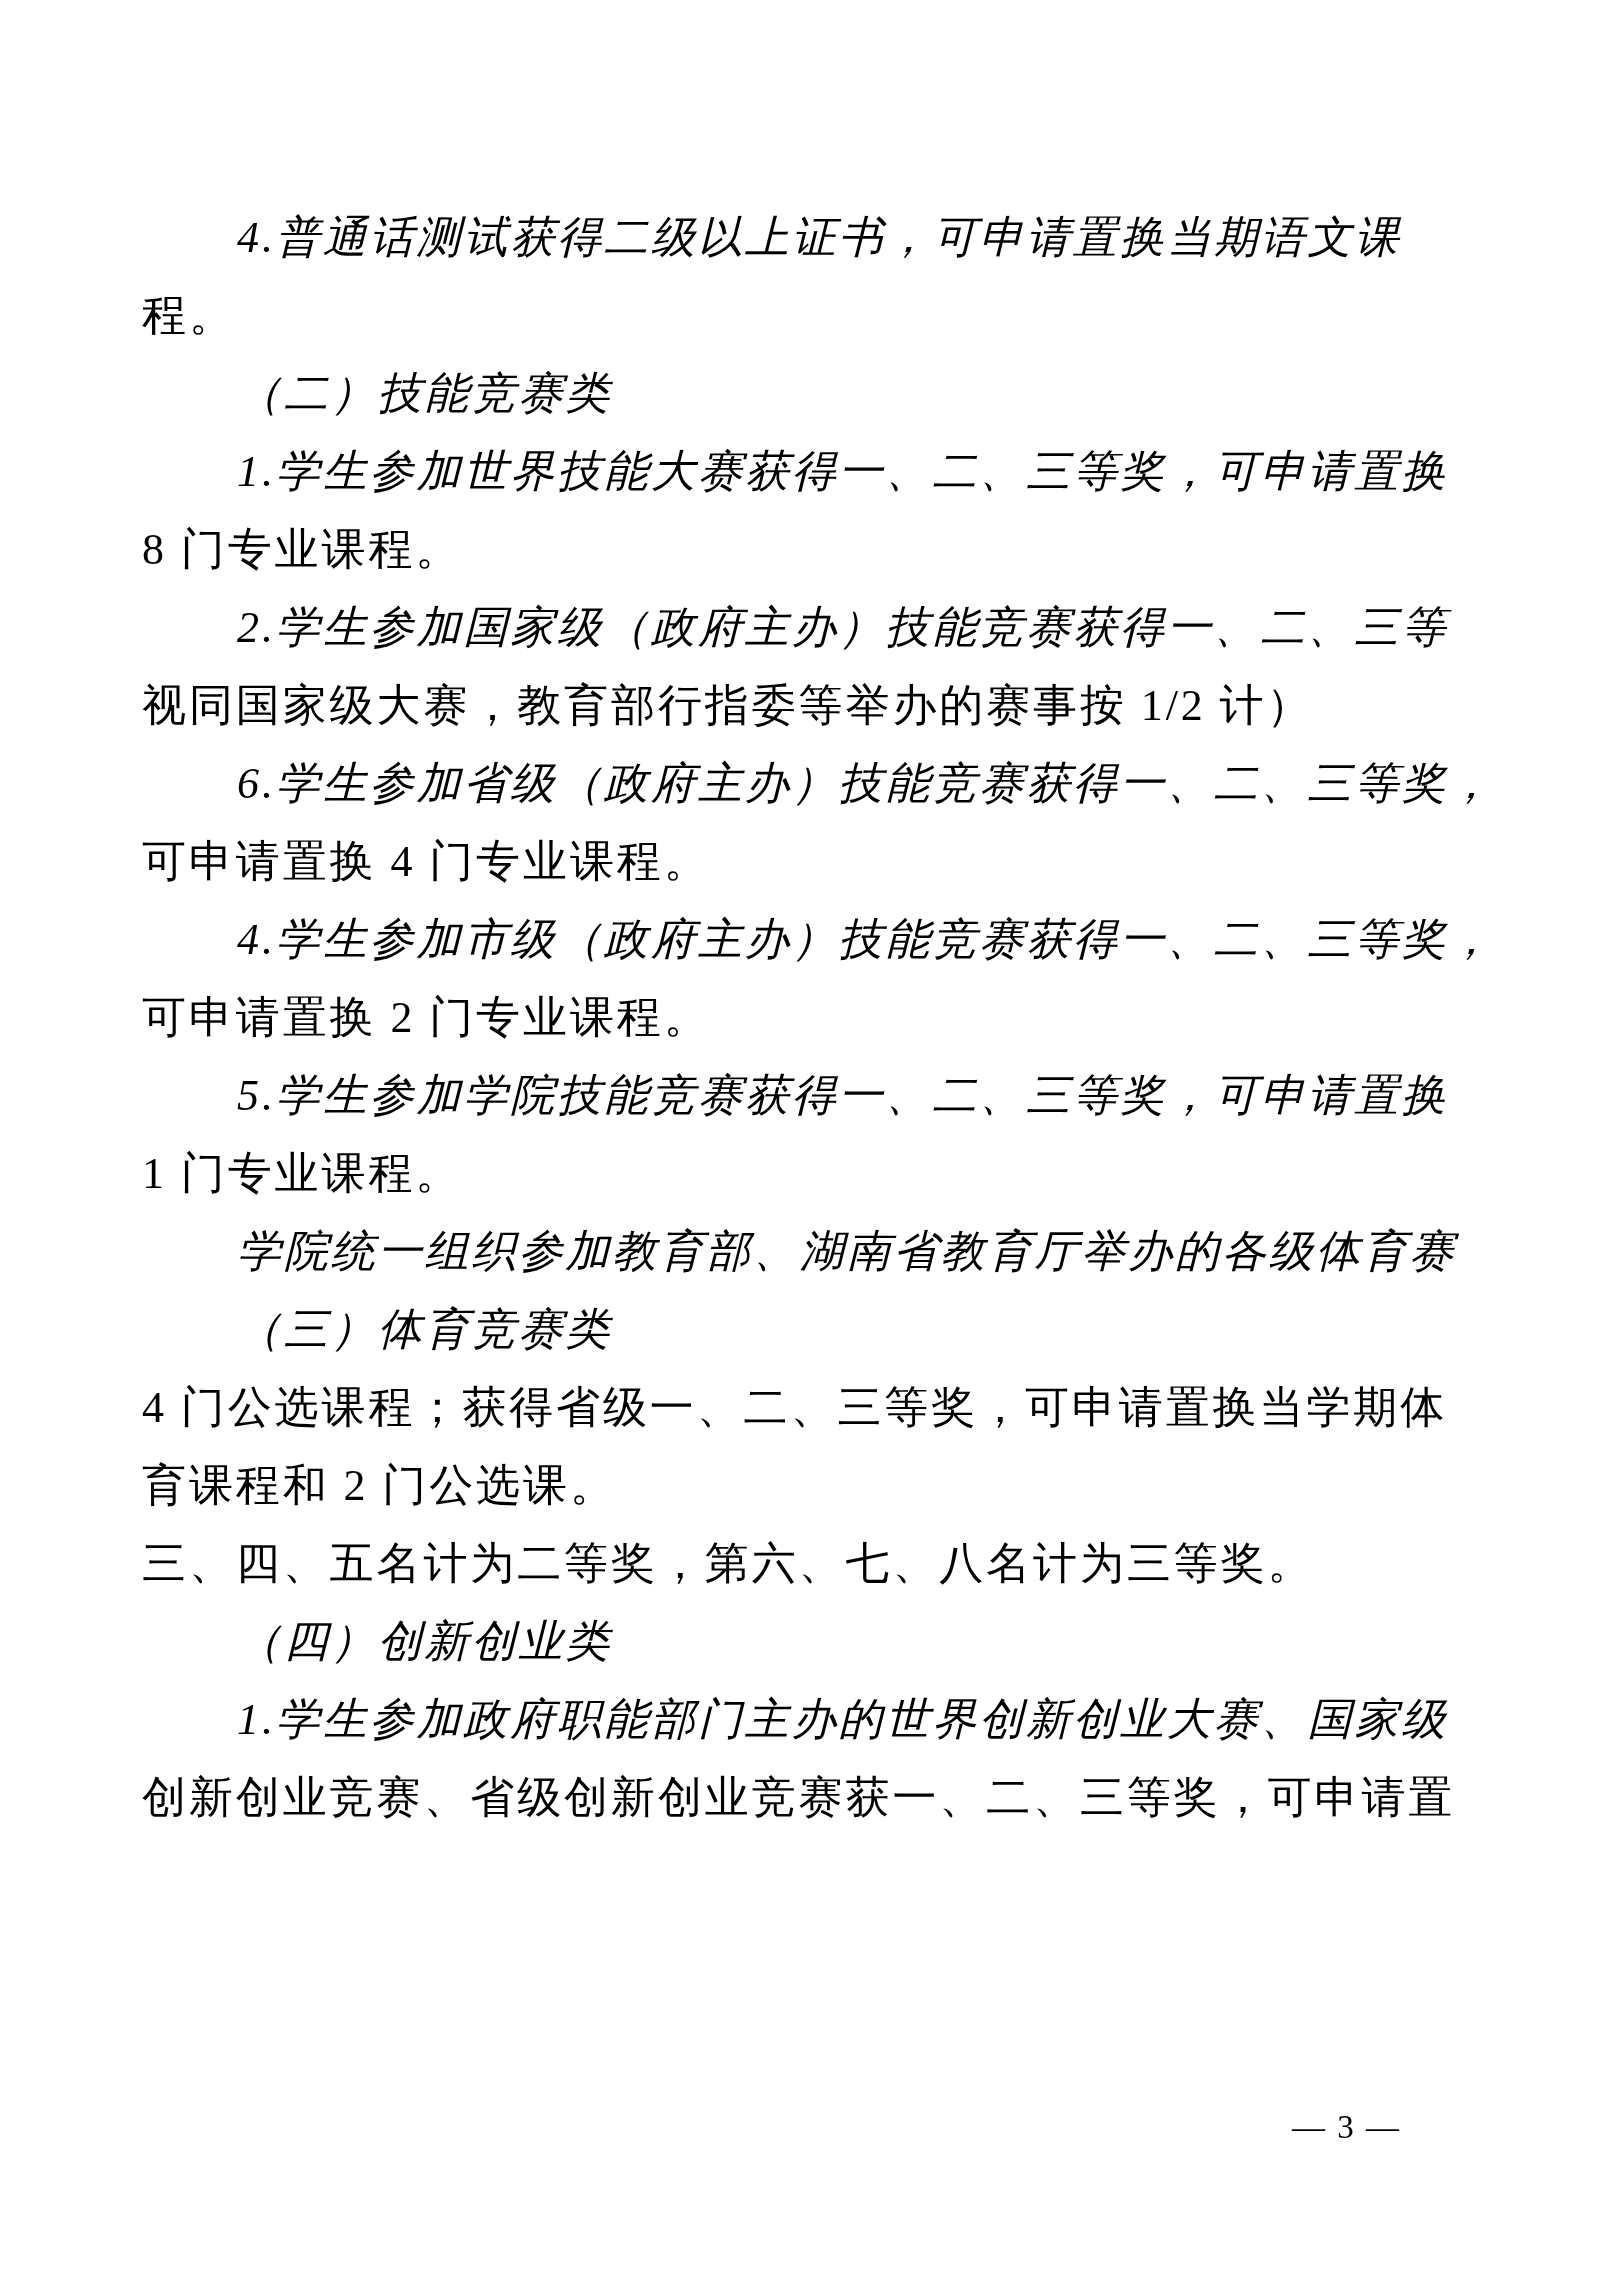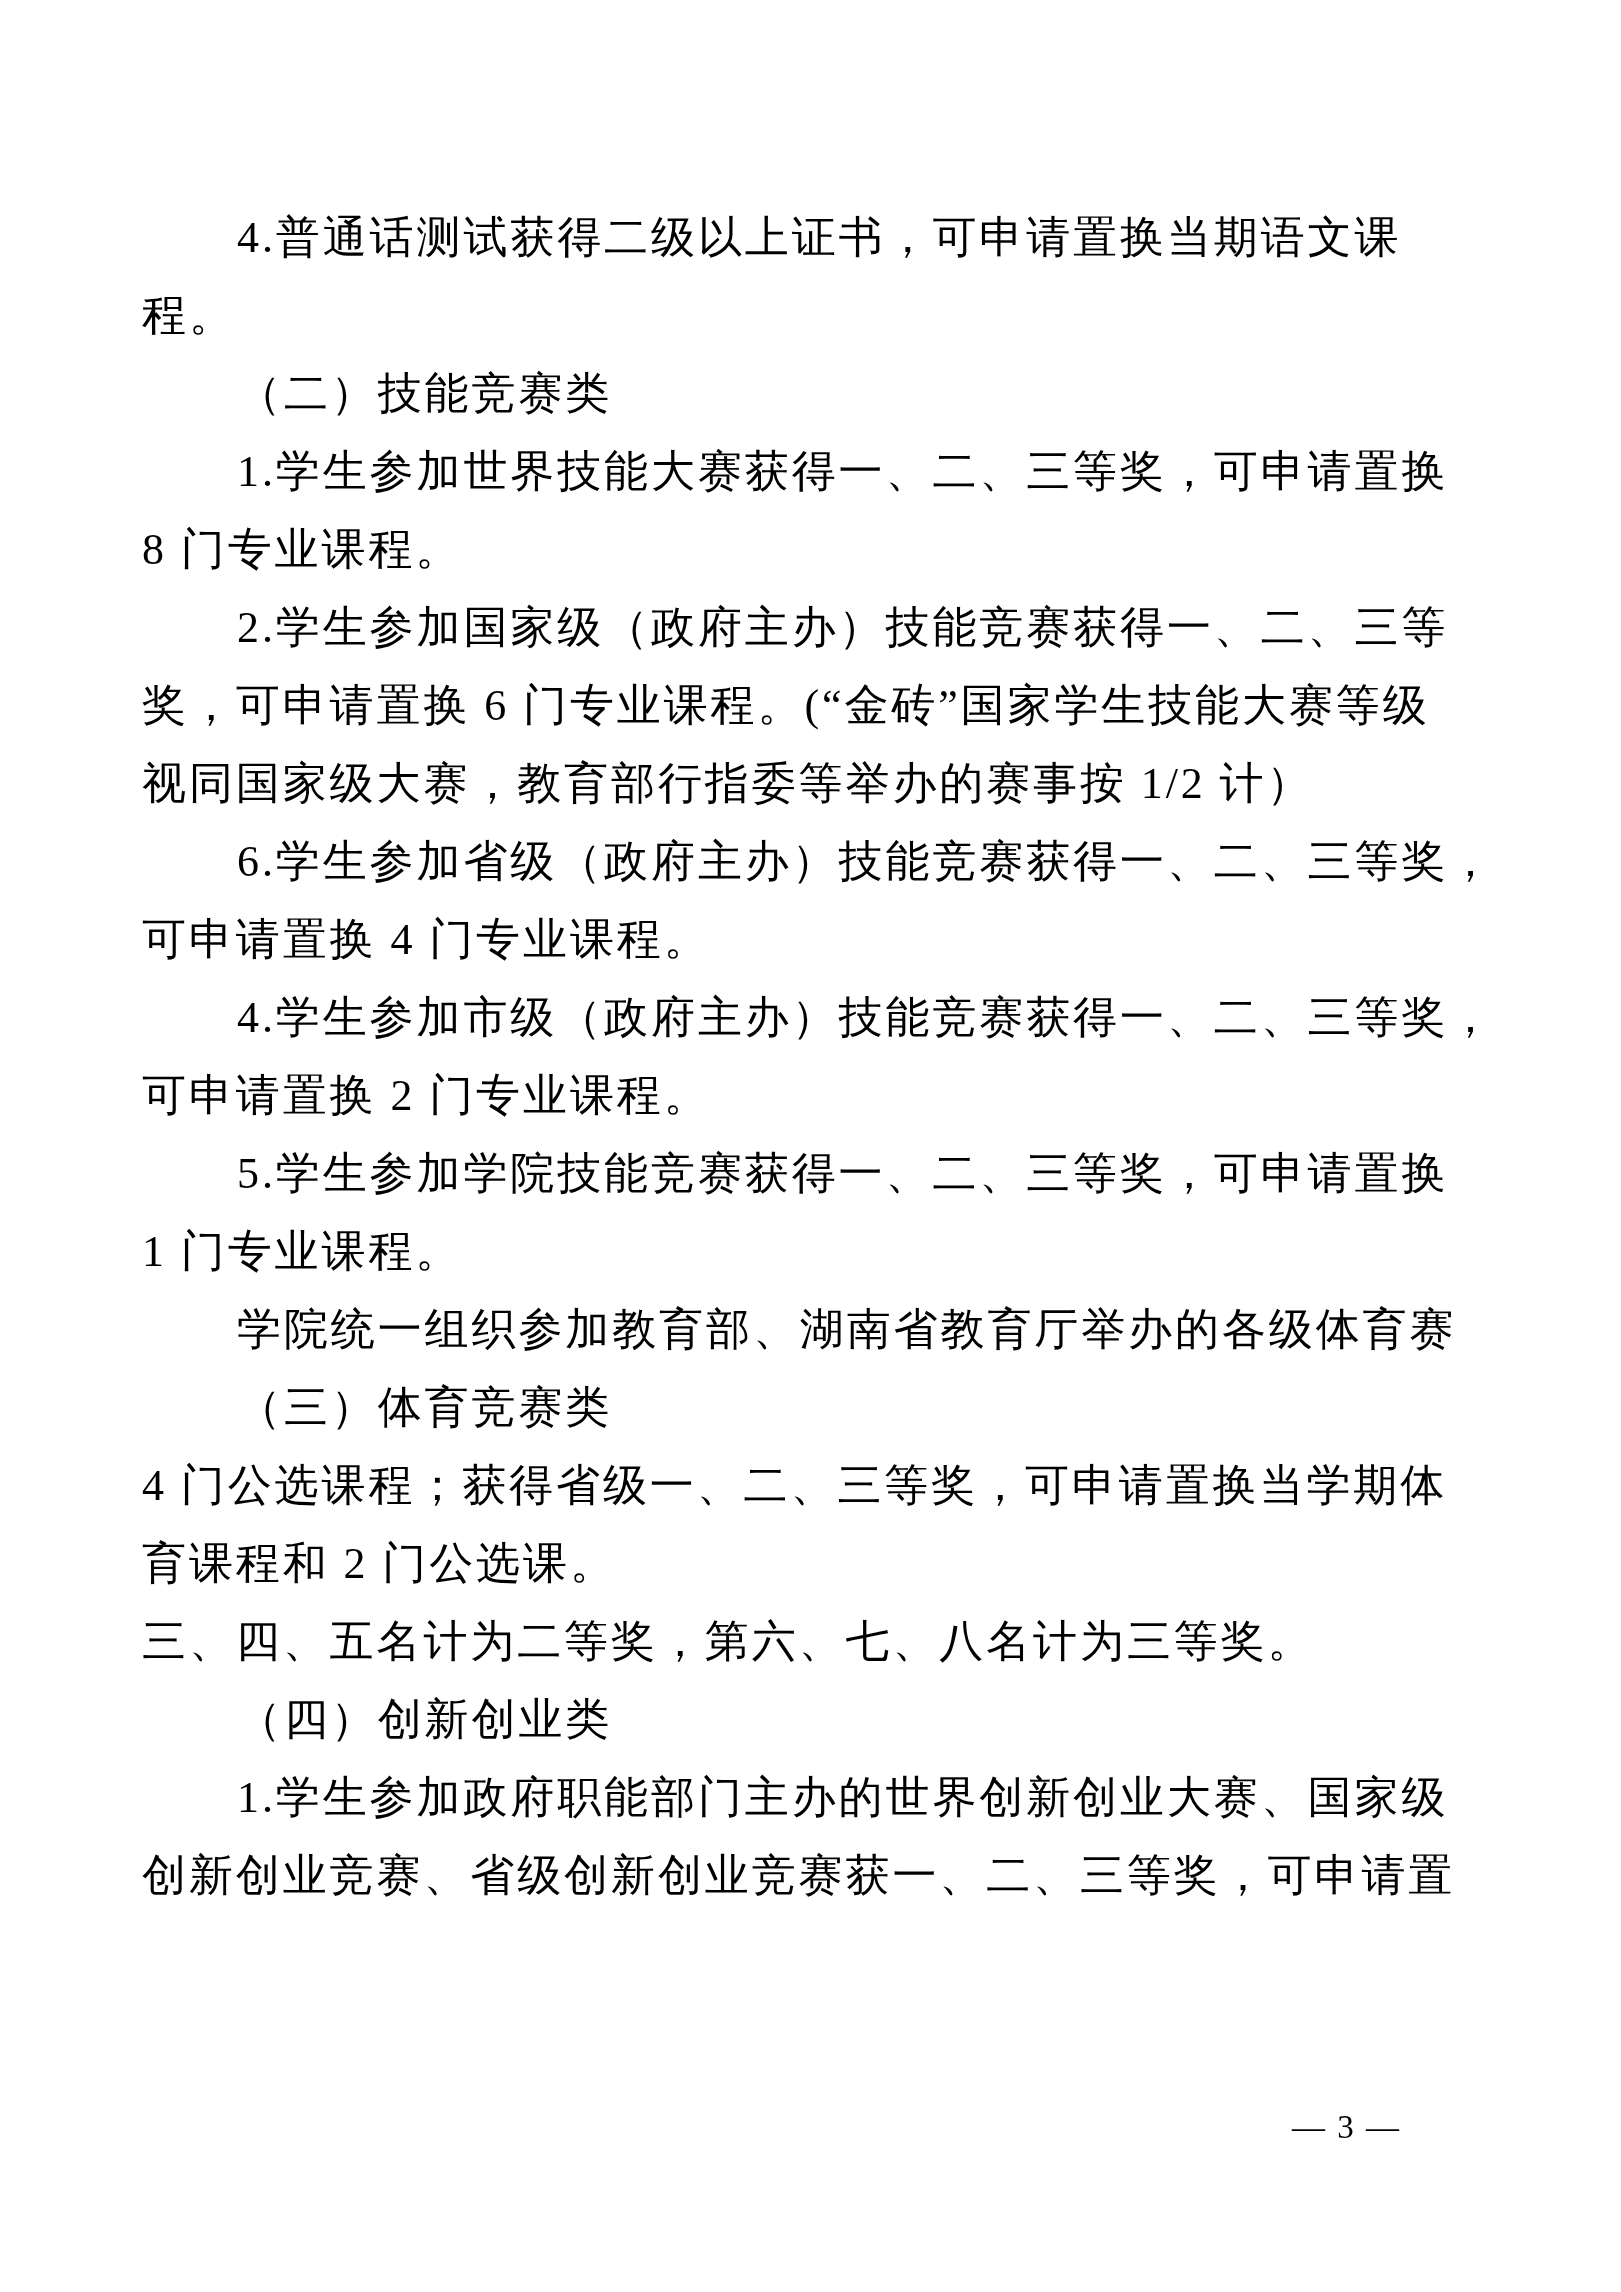--- a/index.html
+++ b/index.html
@@ -24,20 +24,21 @@
   .doc-line {
     height: 78px;
     line-height: 78px;
     font-size: 44px;
     letter-spacing: 2.9px;
     white-space: nowrap;
     color: #000000;
   }
   .doc-line.indent {
     padding-left: 95px;
+    font-style: italic;
   }
   .page-footer {
     position: absolute;
     left: 1292px;
     top: 2105px;
     height: 45px;
     line-height: 45px;
     font-size: 33px;
     letter-spacing: 2px;
     color: #000000;
@@ -47,21 +48,20 @@
 </head>
 <body>
 
 <div class="doc-body">
   <div class="doc-line indent">4.普通话测试获得二级以上证书，可申请置换当期语文课</div>
   <div class="doc-line">程。</div>
   <div class="doc-line indent">（二）技能竞赛类</div>
   <div class="doc-line indent">1.学生参加世界技能大赛获得一、二、三等奖，可申请置换</div>
   <div class="doc-line">8 门专业课程。</div>
   <div class="doc-line indent">2.学生参加国家级（政府主办）技能竞赛获得一、二、三等</div>
-  <div class="doc-line">奖，可申请置换 6 门专业课程。(“金砖”国家学生技能大赛等级</div>
   <div class="doc-line">视同国家级大赛，教育部行指委等举办的赛事按 1/2 计）</div>
   <div class="doc-line indent">6.学生参加省级（政府主办）技能竞赛获得一、二、三等奖，</div>
   <div class="doc-line">可申请置换 4 门专业课程。</div>
   <div class="doc-line indent">4.学生参加市级（政府主办）技能竞赛获得一、二、三等奖，</div>
   <div class="doc-line">可申请置换 2 门专业课程。</div>
   <div class="doc-line indent">5.学生参加学院技能竞赛获得一、二、三等奖，可申请置换</div>
   <div class="doc-line">1 门专业课程。</div>
   <div class="doc-line indent">学院统一组织参加教育部、湖南省教育厅举办的各级体育赛</div>
   <div class="doc-line indent">（三）体育竞赛类</div>
   <div class="doc-line">4 门公选课程；获得省级一、二、三等奖，可申请置换当学期体</div>

